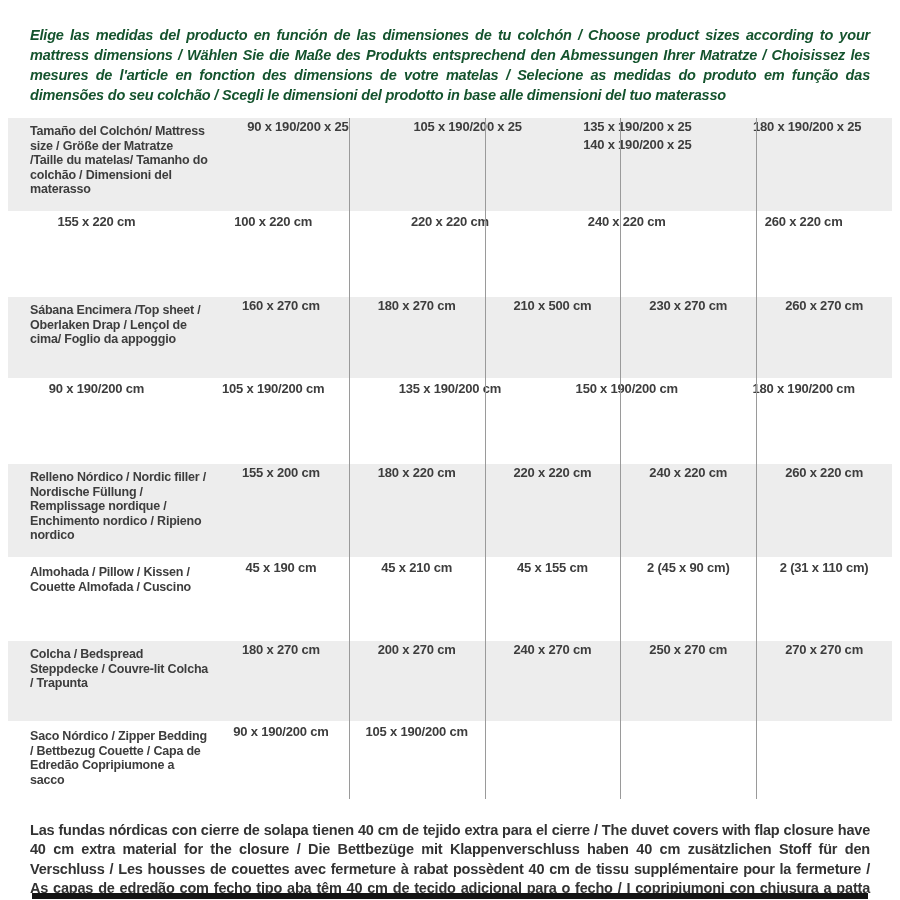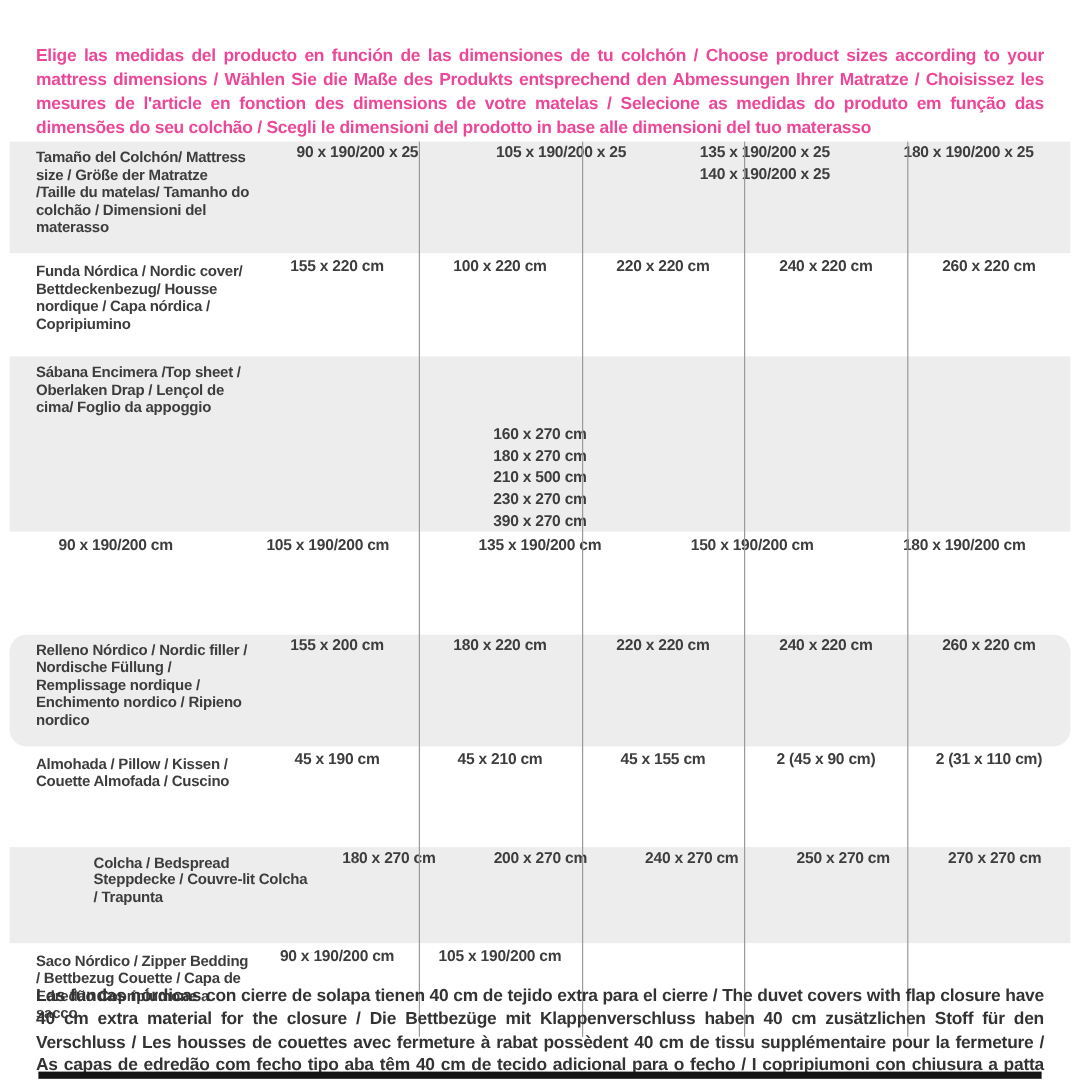--- a/index.html
+++ b/index.html
@@ -5,36 +5,36 @@
   html, body { margin: 0; padding: 0; background: #ffffff; }
   body {
     width: 900px; height: 900px;
     font-family: "Liberation Sans", sans-serif;
     color: #3d3d3d;
     -webkit-font-smoothing: antialiased;
   }
   .page { position: relative; width: 900px; height: 900px; overflow: hidden; background: #fff; }
 
   .intro {
-    position: absolute; left: 30px; top: 22px; width: 840px;
+    position: absolute; left: 30px; top: 10px; width: 840px;
     font-size: 14.5px; font-weight: bold; line-height: 20px;
-    text-align: justify; letter-spacing: -0.2px; color: #ec4899;
+    text-align: justify; letter-spacing: -0.2px; color: #14532d; font-style: italic;
   }
 
   .size-table { position: absolute; left: 8px; top: 118px; width: 884px; }
   .row { display: flex; }
   .row + .row { margin-top: 2px; }
   .row.shaded { background: var(--shade, #ededed); }
   .r0 { min-height: 93px; }
   .r1 { min-height: 82px; }
-  .r2 { min-height: 81px; flex-direction: column; }
+  .r2 { min-height: 81px; }
   .r3 { min-height: 82px; }
-  .r4 { min-height: 93px; border-radius: 14px; }
+  .r4 { min-height: 93px; }
   .r5 { min-height: 80px; }
-  .r6 { min-height: 80px; padding-left: 48px; }
+  .r6 { min-height: 80px; }
   .r7 { min-height: 76px; }
 
   .label-cell {
     width: 205px; box-sizing: border-box; padding: 6px 4px 6px 22px;
     font-size: 12.5px; font-weight: bold; line-height: 14.5px;
     letter-spacing: -0.2px;
   }
   .value-cell {
     flex: 1; text-align: center;
     font-size: 13px; font-weight: bold; line-height: 18px;
@@ -73,35 +73,34 @@
     <div class="row shaded r0">
       <div class="label-cell">Tamaño del Colchón/ Mattress size / Größe der Matratze /Taille du matelas/ Tamanho do colchão / Dimensioni del materasso</div>
       <div class="value-cell">90 x 190/200 x 25</div>
       <div class="value-cell">105 x 190/200 x 25</div>
       <div class="value-cell">135 x 190/200 x 25
 140 x 190/200 x 25</div>
       <div class="value-cell">180 x 190/200 x 25</div>
     </div>
 
     <div class="row r1">
-      <div class="label-cell">Funda Nórdica / Nordic cover/ Bettdeckenbezug/ Housse nordique / Capa nórdica / Copripiumino</div>
       <div class="value-cell">155 x 220 cm</div>
       <div class="value-cell">100 x 220 cm</div>
       <div class="value-cell">220 x 220 cm</div>
       <div class="value-cell">240 x 220 cm</div>
       <div class="value-cell">260 x 220 cm</div>
     </div>
 
     <div class="row shaded r2">
       <div class="label-cell">Sábana Encimera /Top sheet / Oberlaken Drap / Lençol de cima/ Foglio da appoggio</div>
       <div class="value-cell">160 x 270 cm</div>
       <div class="value-cell">180 x 270 cm</div>
       <div class="value-cell">210 x 500 cm</div>
       <div class="value-cell">230 x 270 cm</div>
-      <div class="value-cell">390 x 270 cm</div>
+      <div class="value-cell">260 x 270 cm</div>
     </div>
 
     <div class="row r3">
       <div class="value-cell">90 x 190/200 cm</div>
       <div class="value-cell">105 x 190/200 cm</div>
       <div class="value-cell">135 x 190/200 cm</div>
       <div class="value-cell">150 x 190/200 cm</div>
       <div class="value-cell">180 x 190/200 cm</div>
     </div>
 

